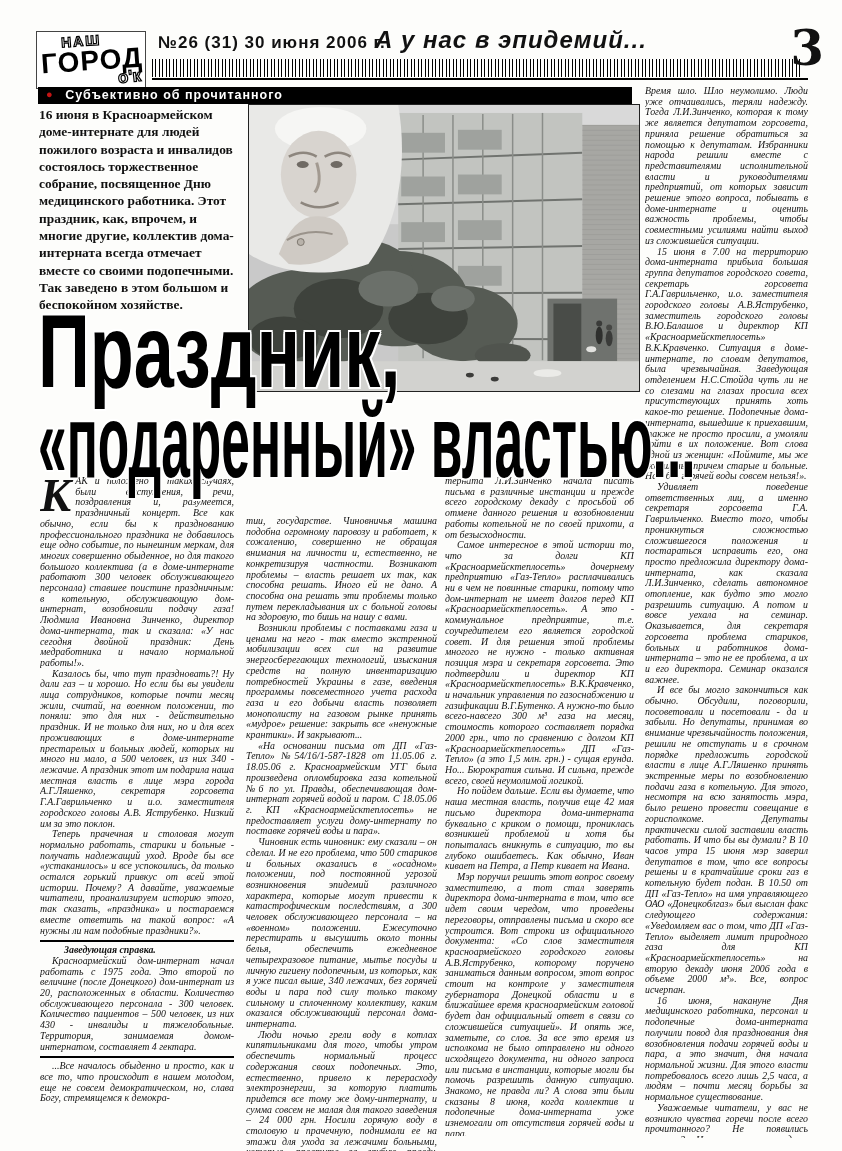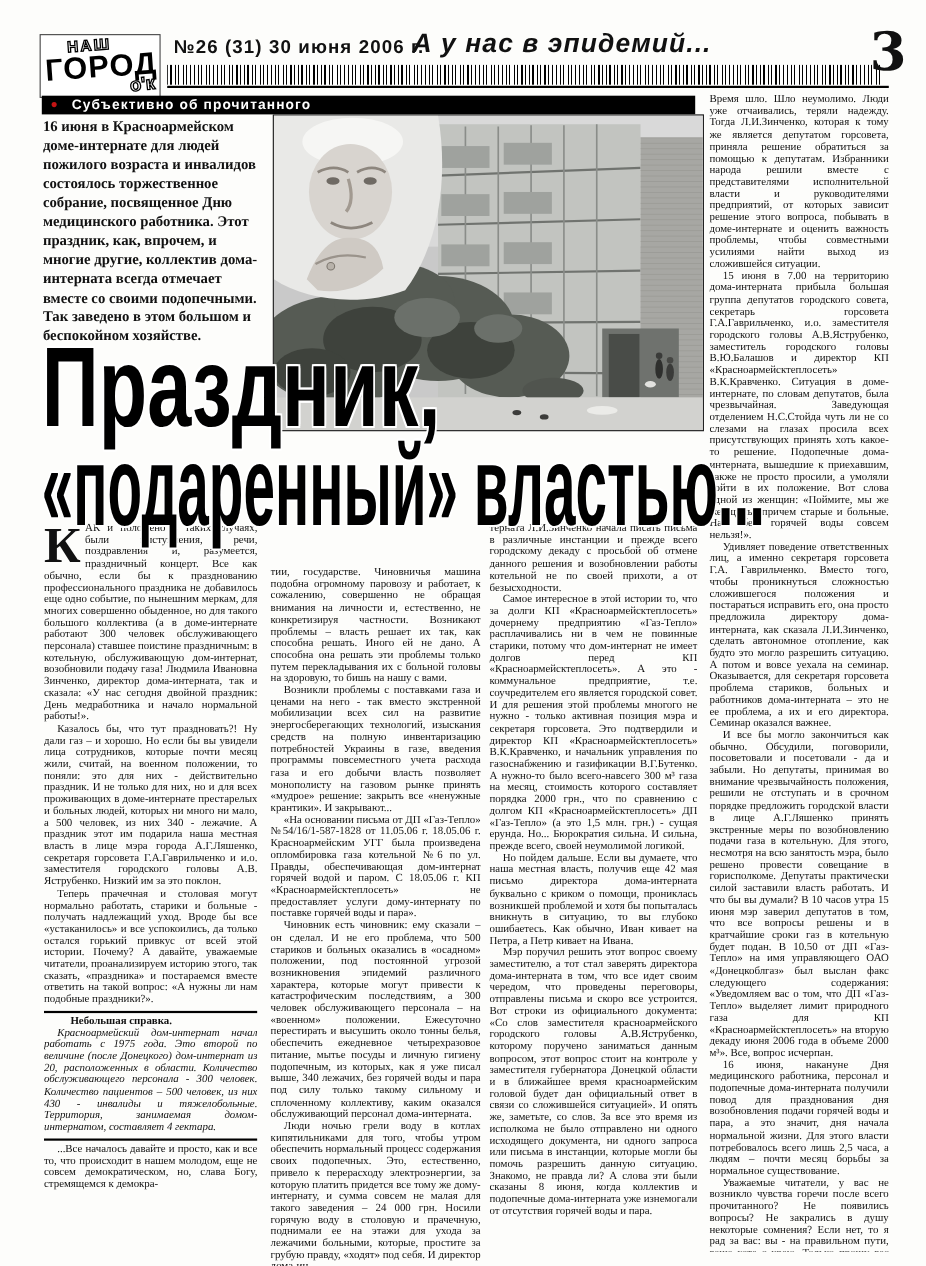--- a/index.html
+++ b/index.html
@@ -40,21 +40,21 @@
             text-shadow:2px 0 0 #fff,-2px 0 0 #fff,0 2px 0 #fff,0 -2px 0 #fff,
                         2px 2px 0 #fff,-2px -2px 0 #fff,2px -2px 0 #fff,-2px 2px 0 #fff;}
   .hl1{top:300px;font-size:103px;transform:scaleX(0.70);}
   .hl2{top:390px;font-size:103px;transform:scaleX(0.50);}
   
   .col{position:absolute;font-size:9.9px;line-height:10.7px;text-align:justify;overflow:hidden;}
   .col1{left:40px;top:476px;width:194px;height:660px;}
   .col2{left:246px;top:500px;width:191px;height:660px;margin-top:16px;}
   .col3{left:445px;top:476px;width:189px;height:660px;}
   .col4{left:645px;top:86px;width:163px;height:1052px;}
-  .col p{margin:0;padding:0;}
+  .col p{margin:0;padding:0;font-style:italic;}
   .p-normal{text-indent:12px;}
   .p-dropcap{text-indent:0;}
   .p-aside{font-style:italic;text-indent:12px;}
   .p-aside-title{font-weight:700;text-indent:24px;margin-top:2px;}
   .rule{border-top:2px solid #000;margin:4px 0 3px 0;height:0;}
   .dropcap{float:left;font-size:46px;line-height:37px;font-weight:700;padding:1px 4px 0 0;}
 </style>
 </head>
 <body>
 
@@ -166,24 +166,24 @@
   </div>
 
   <div class="headline hl1">Праздник,</div>
   <div class="headline hl2">«подаренный»  властью...</div>
 
   <div class="col col1">
       <p class="p-dropcap"><span class="dropcap">К</span>АК и положено в таких случаях, были выступления, речи, поздравления и, разумеется, праздничный концерт. Все как обычно, если бы к празднованию профессионального праздника не добавилось еще одно событие, по нынешним меркам, для многих совершенно обыденное, но для такого большого коллектива (а в доме-интернате работают 300 человек обслуживающего персонала) ставшее поистине праздничным: в котельную, обслуживающую дом-интернат, возобновили подачу газа! Людмила Ивановна Зинченко, директор дома-интерната, так и сказала: «У нас сегодня двойной праздник: День медработника и начало нормальной работы!».</p>
       <p class="p-normal">Казалось бы, что тут праздновать?! Ну дали газ – и хорошо. Но если бы вы увидели лица сотрудников, которые почти месяц жили, считай, на военном положении, то поняли: это для них - действительно праздник. И не только для них, но и для всех проживающих в доме-интернате престарелых и больных людей, которых ни много ни мало, а 500 человек, из них 340 - лежачие. А праздник этот им подарила наша местная власть в лице мэра города А.Г.Ляшенко, секретаря горсовета Г.А.Гаврильченко и и.о. заместителя городского головы А.В. Яструбенко. Низкий им за это поклон.</p>
       <p class="p-normal">Теперь прачечная и столовая могут нормально работать, старики и больные - получать надлежащий уход. Вроде бы все «устаканилось» и все успокоились, да только остался горький привкус от всей этой истории. Почему? А давайте, уважаемые читатели, проанализируем историю этого, так сказать, «праздника» и постараемся вместе ответить на такой вопрос: «А нужны ли нам подобные праздники?».</p>
       <div class="rule"></div>
-      <p class="p-aside-title">Небольшая справка.</p>
+      <p class="p-aside-title">Заведующая справка.</p>
       <p class="p-aside">Красноармейский дом-интернат начал работать с 1975 года. Это второй по величине (после Донецкого) дом-интернат из 20, расположенных в области. Количество обслуживающего персонала - 300 человек. Количество пациентов – 500 человек, из них 430 - инвалиды и тяжелобольные. Территория, занимаемая домом-интернатом, составляет 4 гектара.</p>
       <div class="rule"></div>
-      <p class="p-normal">...Все началось давайте и просто, как и все то, что происходит в нашем молодом, еще не совсем демократическом, но, слава Богу, стремящемся к демокра-</p>
+      <p class="p-normal">...Все началось обыденно и просто, как и все то, что происходит в нашем молодом, еще не совсем демократическом, но, слава Богу, стремящемся к демокра-</p>
     </div>
   <div class="col col2">
       <p class="p-normal p-first" style="text-indent: 0px;">тии, государстве. Чиновничья машина подобна огромному паровозу и работает, к сожалению, совершенно не обращая внимания на личности и, естественно, не конкретизируя частности. Возникают проблемы – власть решает их так, как способна решать. Иного ей не дано. А способна она решать эти проблемы только путем перекладывания их с больной головы на здоровую, то бишь на нашу с вами.</p>
       <p class="p-normal">Возникли проблемы с поставками газа и ценами на него - так вместо экстренной мобилизации всех сил на развитие энергосберегающих технологий, изыскания средств на полную инвентаризацию потребностей Украины в газе, введения программы повсеместного учета расхода газа и его добычи власть позволяет монополисту на газовом рынке принять «мудрое» решение: закрыть все «ненужные крантики». И закрывают...</p>
       <p class="p-normal">«На основании письма от ДП «Газ-Тепло» №54/16/1-587-1828 от 11.05.06 г. 18.05.06 г. Красноармейским УГГ была произведена опломбировка газа котельной №6 по ул. Правды, обеспечивающая дом-интернат горячей водой и паром. С 18.05.06 г. КП «Красноармейсктеплосеть» не предоставляет услуги дому-интернату по поставке горячей воды и пара».</p>
       <p class="p-normal">Чиновник есть чиновник: ему сказали – он сделал. И не его проблема, что 500 стариков и больных оказались в «осадном» положении, под постоянной угрозой возникновения эпидемий различного характера, которые могут привести к катастрофическим последствиям, а 300 человек обслуживающего персонала – на «военном» положении. Ежесуточно перестирать и высушить около тонны белья, обеспечить ежедневное четырехразовое питание, мытье посуды и личную гигиену подопечным, из которых, как я уже писал выше, 340 лежачих, без горячей воды и пара под силу только такому сильному и сплоченному коллективу, каким оказался обслуживающий персонал дома-интерната.</p>
       <p class="p-normal">Люди ночью грели воду в котлах кипятильниками для того, чтобы утром обеспечить нормальный процесс содержания своих подопечных. Это, естественно, привело к перерасходу электроэнергии, за которую платить придется все тому же дому-интернату, и сумма совсем не малая для такого заведения – 24 000 грн. Носили горячую воду в столовую и прачечную, поднимали ее на этажи для ухода за лежачими больными, которые, простите за грубую правду, «ходят» под себя. И директор дома-ин-</p>
     </div>
   <div class="col col3">
       <p class="p-normal p-first" style="text-indent: 0px;">терната Л.И.Зинченко начала писать письма в различные инстанции и прежде всего городскому декаду с просьбой об отмене данного решения и возобновлении работы котельной не по своей прихоти, а от безысходности.</p>

